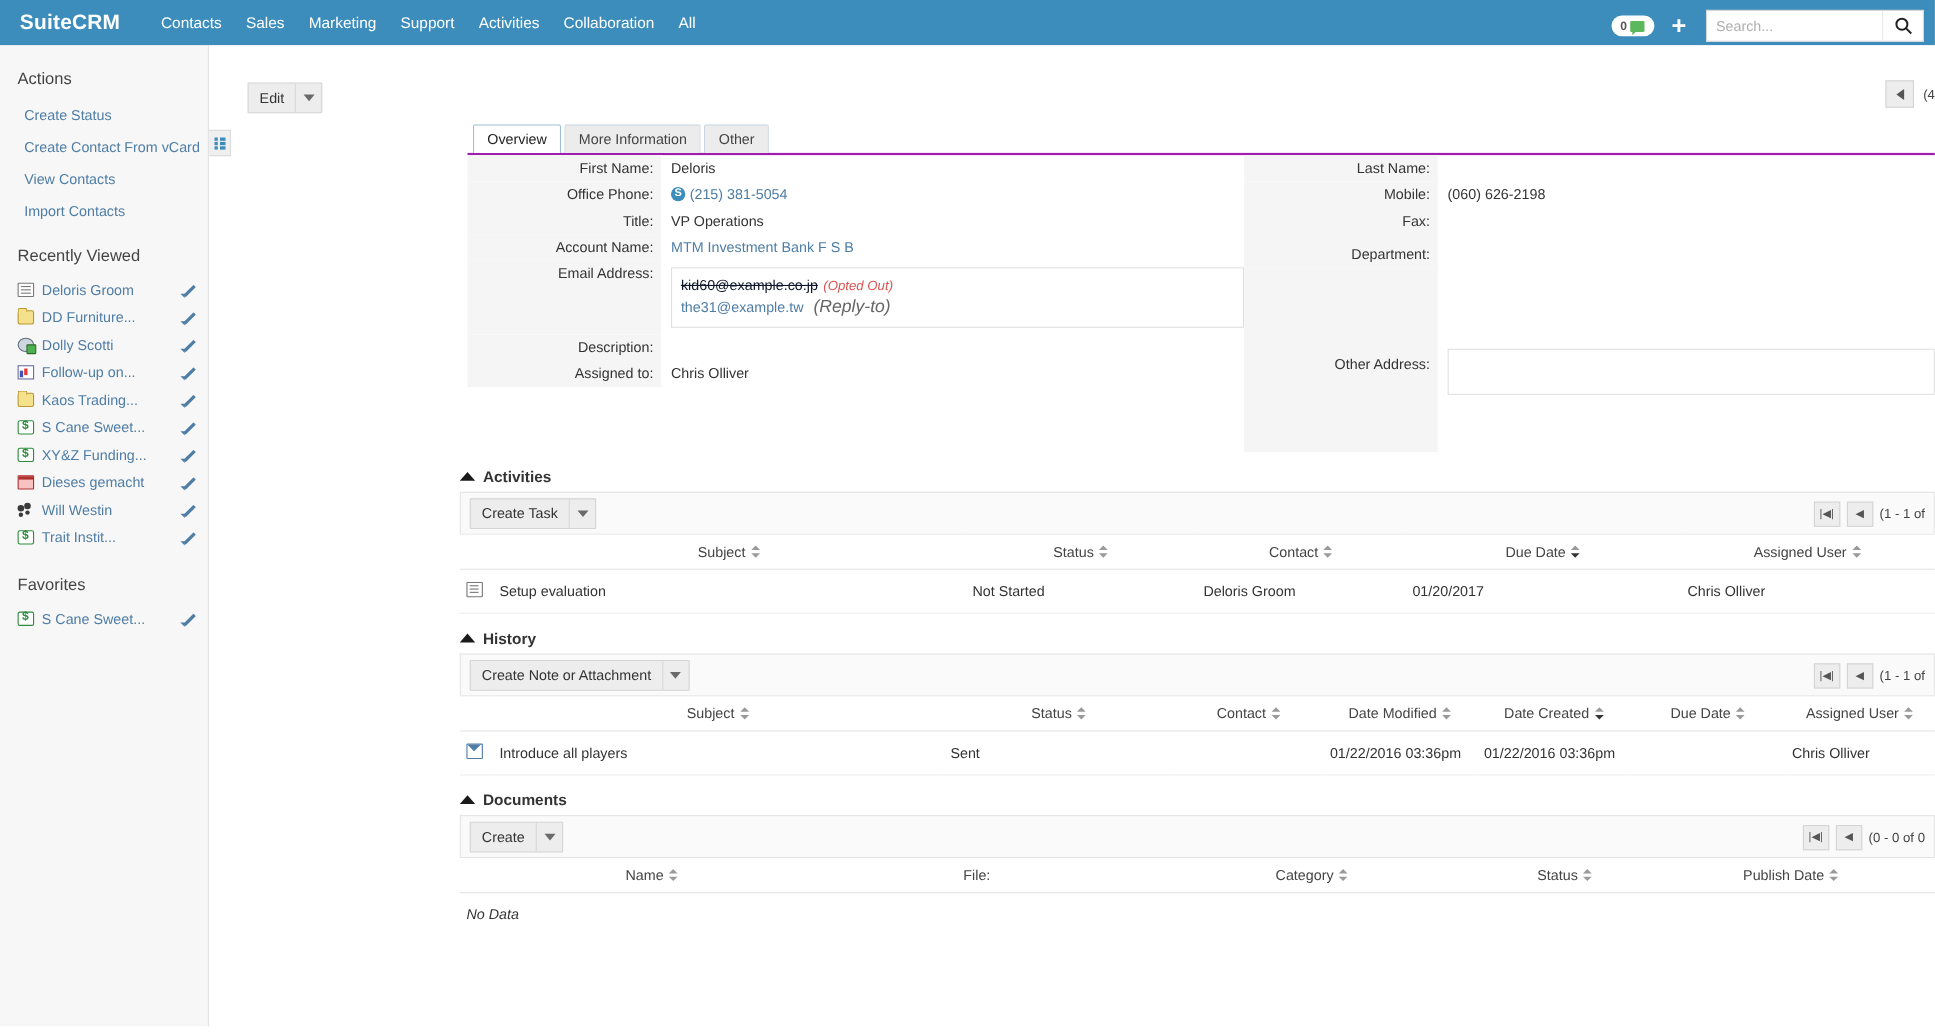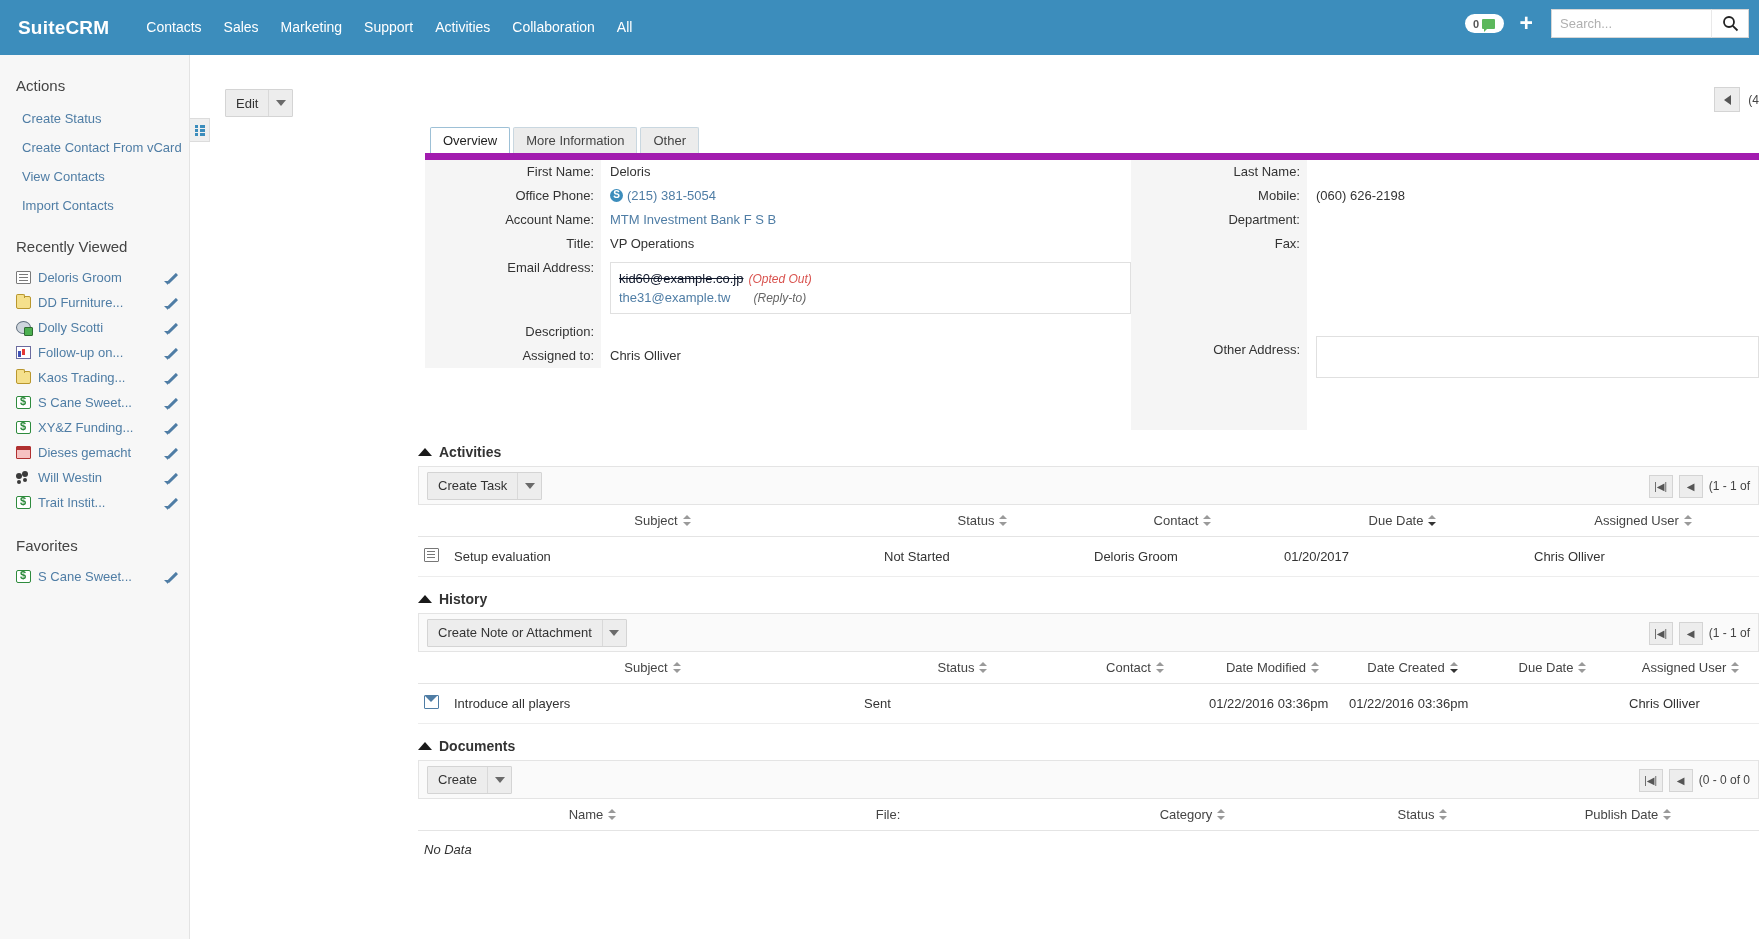--- a/index.html
+++ b/index.html
@@ -8,21 +8,21 @@
     width: 1759px; height: 939px;
     overflow: hidden;
     background: #fff;
     font-family: "Liberation Sans", sans-serif;
     font-size: 13px;
     color: #333;
   }
 
   
   #navbar {
-    height: 55px;
+    height: 41px;
     background: #3C8DBC;
     display: flex;
     align-items: center;
     padding: 0 0 0 18px;
     position: relative;
   }
   #brand {
     color: #fff;
     font-size: 19px;
     font-weight: bold;
@@ -290,21 +290,21 @@
   }
   .tab.active {
     background: #fff;
     color: #222;
     border-color: #9DC0D6;
     font-weight: normal;
   }
 
   
   #detail {
-    border-top: 7px solid #a21caf;
+    border-top: 2px solid #a21caf;
     margin-left: 235px;
     display: flex;
     background: #fff;
   }
   .det-col { display: flex; flex-direction: column; }
   .det-col.left { width: 706px; flex: 0 0 706px; }
   .det-col.right { flex: 1; }
 
   .det-row { display: flex; min-height: 24px; }
   .det-lbl {
@@ -349,21 +349,21 @@
     min-height: 44px;
   }
   .email-line { padding: 2px 0; font-size: 13px; }
   .email-strike {
     color: #0f172a;
     text-decoration: line-through;
     cursor: pointer;
   }
   .email-flag { color: #D9534F; font-style: italic; font-size: 12px; margin-left: 5px; }
   .email-plain { color: #4F7DA5; cursor: pointer; }
-  .email-note { color: #666; font-style: italic; font-size: 12px; margin-left: 23px; }
+  .email-note { color: #666; font-style: italic; font-size: 16px; margin-left: 9px; }
 
   .addr-box {
     border: 1px solid #e0e0e0;
     background: #fff;
     padding: 8px 10px;
     min-height: 58px;
     line-height: 15px;
     font-size: 13px;
   }
   .blank-box { border: 1px solid #e0e0e0; background: #fff; height: 42px; }
@@ -578,26 +578,26 @@
           <div class="det-lbl">First Name:</div>
           <div class="det-val">Deloris</div>
         </div>
         <div class="det-row">
           <div class="det-lbl">Office Phone:</div>
           <div class="det-val">
             <span class="skype"></span><span class="lnk">(215) 381-5054</span>
           </div>
         </div>
         <div class="det-row">
+          <div class="det-lbl">Title:</div>
+          <div class="det-val">VP Operations</div>
+        </div>
+        <div class="det-row">
           <div class="det-lbl">Account Name:</div>
           <div class="det-val lnk">MTM Investment Bank F S B</div>
-        </div>
-        <div class="det-row">
-          <div class="det-lbl">Title:</div>
-          <div class="det-val">VP Operations</div>
         </div>
         <div class="det-row" style="min-height:62px">
           <div class="det-lbl" style="min-height:62px">Email Address:</div>
           <div class="det-val" style="padding:6px 0 6px 8px">
             <div class="email-box">
               <div class="email-line">
                 <span class="email-strike">kid60@example.co.jp</span><span class="email-flag">(Opted Out)</span>
               </div>
               <div class="email-line">
                 <span class="email-plain">the31@example.tw</span><span class="email-note">(Reply-to)</span>
@@ -616,26 +616,26 @@
       </div>
 
       <div class="det-col right">
         <div class="det-row">
           <div class="det-lbl r">Last Name:</div>
         </div>
         <div class="det-row">
           <div class="det-lbl r">Mobile:</div>
           <div class="det-val">(060) 626-2198</div>
         </div>
-        <div class="det-row">
-          <div class="det-lbl r">Department:</div>
-          <div class="det-val"></div>
-        </div>
         <div class="det-row" style="min-height:30px">
           <div class="det-lbl r" style="min-height:30px">Fax:</div>
+          <div class="det-val"></div>
+        </div>
+        <div class="det-row">
+          <div class="det-lbl r">Department:</div>
           <div class="det-val"></div>
         </div>
         <div class="det-row" style="min-height:68px">
           <div class="det-lbl r" style="min-height:68px"></div>
           <div class="det-val"></div>
         </div>
         <div class="det-row" style="min-height:100px">
           <div class="det-lbl r" style="min-height:100px;padding-top:12px">Other Address:</div>
           <div class="det-val" style="padding:6px 0 6px 8px">
             <div class="blank-box"></div>

